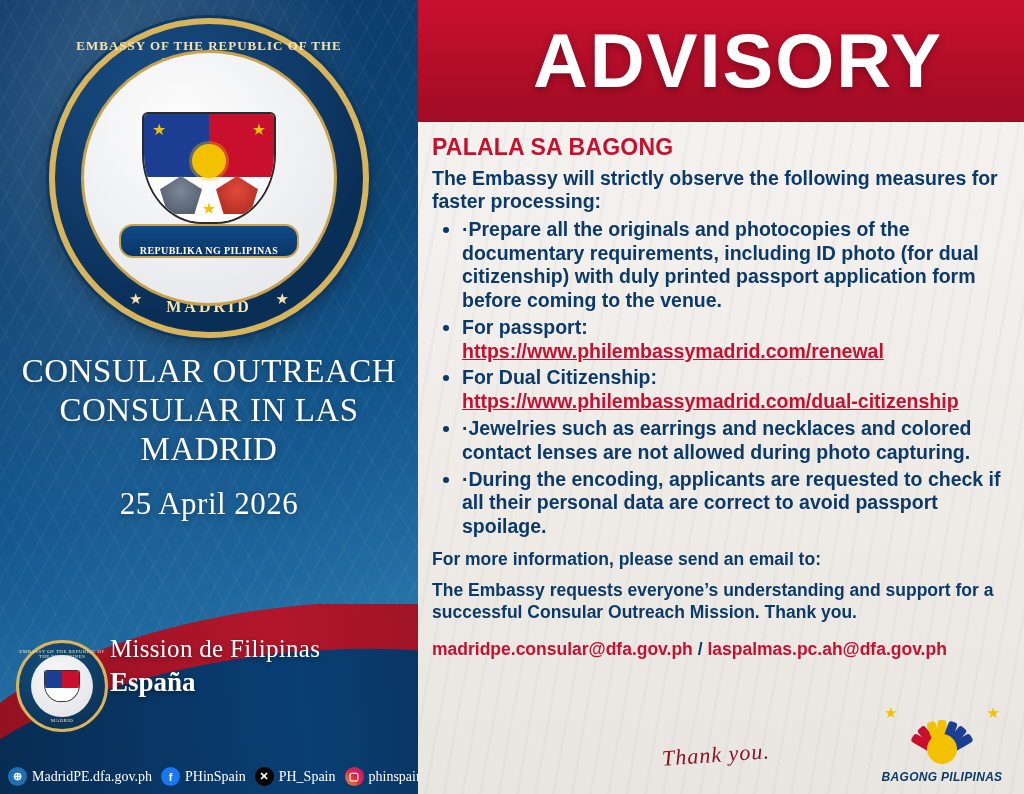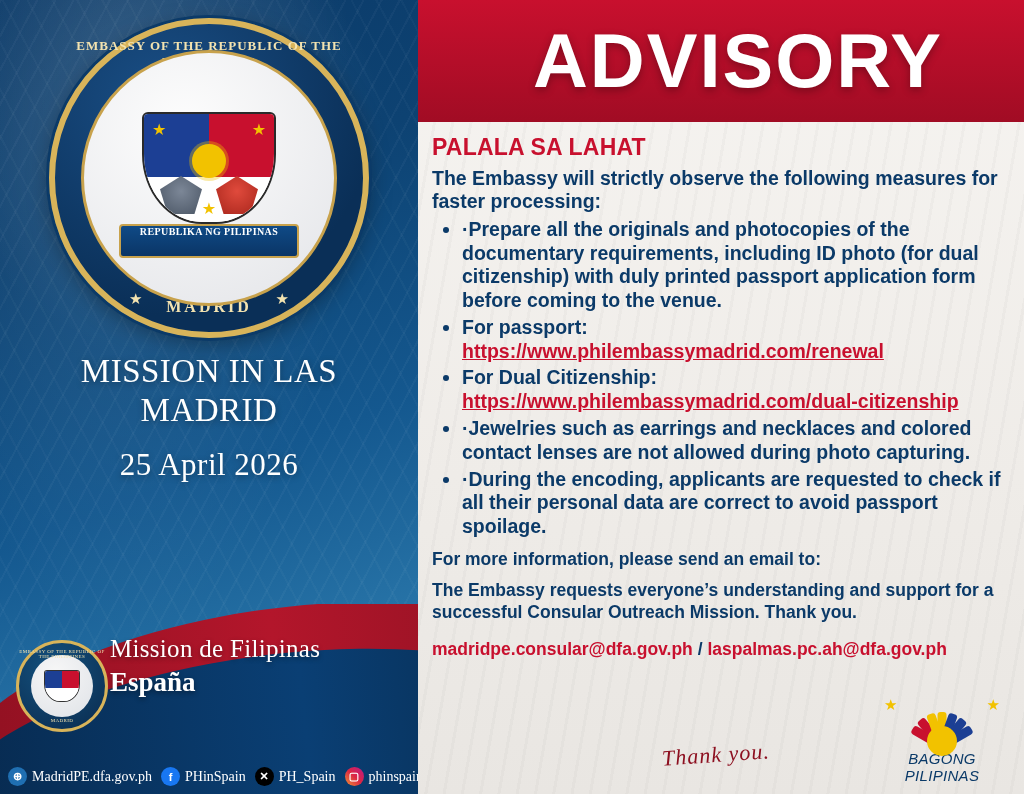--- a/index.html
+++ b/index.html
@@ -54,21 +54,21 @@
   .crest-sun{position:absolute;left:50%;top:30px;transform:translateX(-50%);
     width:34px;height:34px;border-radius:50%;background:#f2c200;box-shadow:0 0 0 3px rgba(242,194,0,.35);}
   .crest-star{position:absolute;color:#f2c200;font-size:16px;}
   .crest-eagle,.crest-lion{position:absolute;bottom:8px;width:42px;height:38px;}
   .crest-eagle{left:16px;background:radial-gradient(circle at 50% 40%,#7c8797,#4a5564);
     clip-path:polygon(50% 0,100% 35%,82% 100%,18% 100%,0 35%);}
   .crest-lion{right:16px;background:radial-gradient(circle at 50% 40%,#e04a3c,#a8261c);
     clip-path:polygon(50% 0,100% 35%,82% 100%,18% 100%,0 35%);}
   .crest-banner{position:absolute;left:50%;bottom:10px;transform:translateX(-50%);
     width:176px;height:30px;background:linear-gradient(#0f4a86,#0a3566);
-    border:2px solid #c8a24c;border-radius:4px;display:flex;align-items:flex-start;justify-content:center;}
+    border:2px solid #c8a24c;border-radius:14px;display:flex;align-items:flex-end;justify-content:center;}
   .crest-banner span{color:#fff;font-size:10px;font-weight:bold;letter-spacing:.4px;font-family:"Liberation Serif", serif;}
 
   .left-title{
     position:absolute;left:0;right:0;top:352px;text-align:center;color:#fff;
     font-family:"Liberation Serif", serif;line-height:1.18;
     text-shadow:0 2px 6px rgba(0,0,0,.35);
   }
   .left-title .l1{display:block;font-size:33px;letter-spacing:.5px;}
   .left-date{display:block;font-size:31px;margin-top:17px;letter-spacing:.5px;}
 
@@ -162,21 +162,21 @@
     position:absolute;left:244px;bottom:26px;color:#8d1020;font-size:22px;
     font-family:"Liberation Serif", serif;font-style:italic;transform:rotate(-4deg);
     letter-spacing:1px;
   }
   .bp{
     position:absolute;right:18px;bottom:10px;width:128px;text-align:center;
   }
   .bp-sun{position:relative;width:104px;height:64px;margin:0 auto;}
   .bp-ray{position:absolute;left:50%;bottom:4px;width:9px;height:34px;transform-origin:50% 100%;border-radius:3px;}
   .bp-core{position:absolute;left:50%;bottom:-6px;transform:translateX(-50%);width:30px;height:30px;border-radius:50%;background:#f2c200;}
-  .bp-text{margin-top:0;color:#0b3a68;font-size:15px;font-weight:normal;font-style:italic;letter-spacing:.3px;}
+  .bp-text{margin-top:12px;color:#0b3a68;font-size:12px;font-weight:bold;font-style:italic;letter-spacing:.3px;}
   .bp-star{position:absolute;color:#f2c200;font-size:15px;}
 </style>
 </head>
 <body>
 
 <div class="poster">
 
   <div class="left">
     <div class="left-glow"></div>
 
@@ -202,21 +202,22 @@
             </div>
             <div class="crest-banner">
               <span>REPUBLIKA NG PILIPINAS</span>
             </div>
           </div>
         </div>
       </div>
     </div>
 
     <div class="left-title">
-      <span class="l1">MISSION IN LAS</span>
+      <span class="l1">CONSULAR OUTREACH</span>
+      <span class="l1">CONSULAR IN LAS</span>
       <span class="l1">MADRID</span>
       <span class="left-date">25 April 2026</span>
     </div>
 
     <div class="ribbon">
       <div class="ribbon-red"></div>
       <div class="ribbon-blue"></div>
     </div>
 
     <div class="mini-seal">
@@ -255,21 +256,21 @@
 
     </div>
   </div>
 
   <div class="right">
     <div class="adv-band">
       <h1>ADVISORY</h1>
     </div>
 
     <div class="content">
-      <div class="palala">PALALA SA LAHAT</div>
+      <div class="palala">PALALA SA BAGONG</div>
       <p class="intro">The Embassy will strictly observe the following measures for faster processing:</p>
 
       <ul class="measures">
         <li>
           <span>·Prepare all the originals and photocopies of the documentary requirements, including ID photo (for dual citizenship) with duly printed passport application form before coming to the venue.</span>
         </li>
         <li>
           <span>For passport:</span><br>
           <a class="lnk" href="#">https://www.philembassymadrid.com/renewal</a>
         </li>

